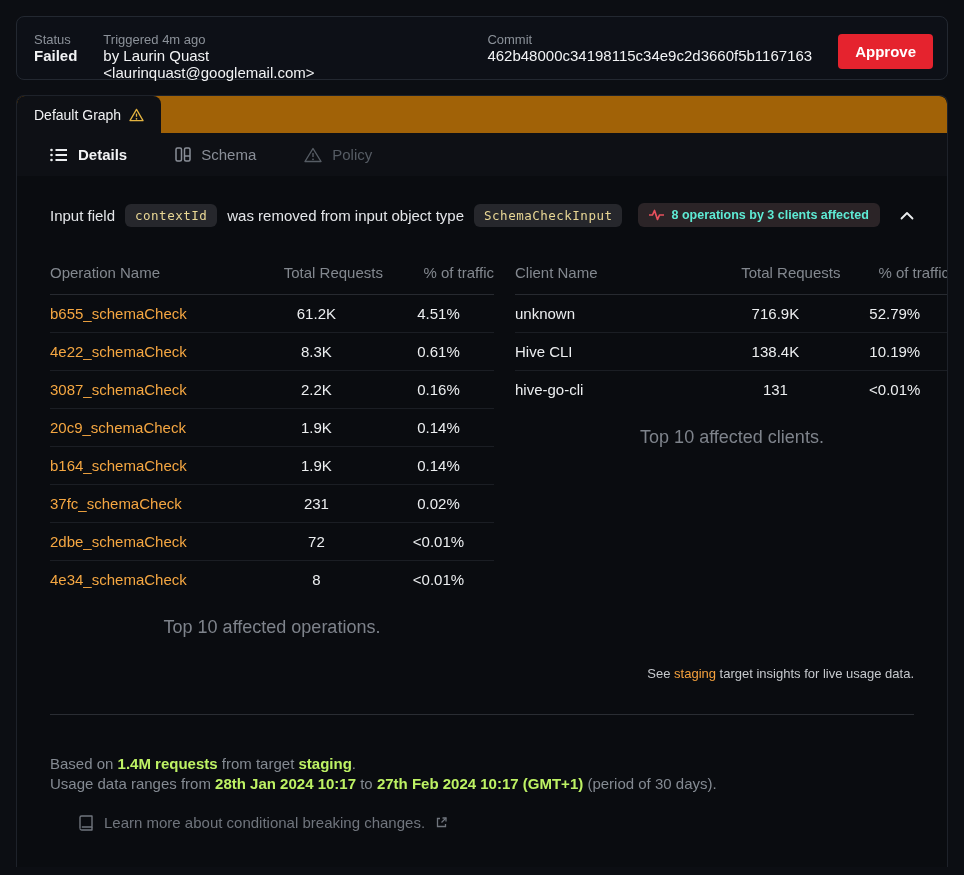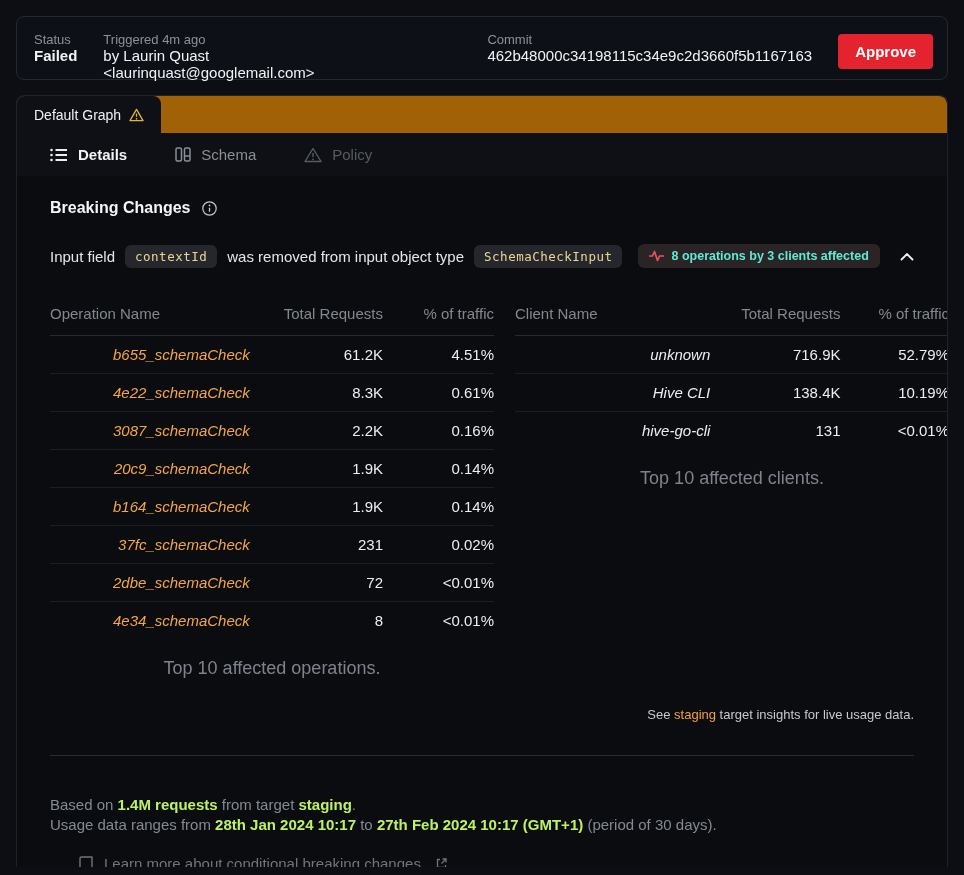--- a/index.html
+++ b/index.html
@@ -137,24 +137,24 @@
     font-weight: 400;
     color: #83888f;
     text-align: right;
     padding: 11px 0 13px 0;
     border-bottom: 1px solid #272a30;
   }
   th:first-child { text-align: left; }
   td {
     font-size: 15px;
     color: #eceef0;
-    text-align: right;
+    text-align: center;
     padding: 10px 0;
   }
-  td:first-child { text-align: right; font-style: italic; }
+  td:first-child { text-align: left; }
   tbody tr + tr td { border-top: 1px solid #1b1e24; }
   th:nth-child(1), td:nth-child(1) { width: 45%; }
   th:nth-child(2), td:nth-child(2) { width: 30%; }
   th:nth-child(3), td:nth-child(3) { width: 25%; }
   .op-link { color: #f5a742; cursor: pointer; }
   .table-caption {
     text-align: center;
     color: #7e838b;
     font-size: 18px;
     margin-top: 19px;
@@ -257,30 +257,20 @@
             <line x1="9" y1="6" x2="9" y2="10" stroke="#565c64" stroke-width="1.4"></line>
             <circle cx="9" cy="12.3" r="0.9" fill="#565c64"></circle>
           </svg>
         </span>
         <span>Policy</span>
       </div>
     </div>
 
     <div class="content">
 
-      <div class="bc-heading">
-        <h2>Breaking Changes</h2>
-        <span>
-          <svg width="15" height="15" viewBox="0 0 15 15" fill="none">
-            <circle cx="7.5" cy="7.5" r="6.7" stroke="#c6c9cd" stroke-width="1.2"></circle>
-            <line x1="7.5" y1="6.7" x2="7.5" y2="10.7" stroke="#c6c9cd" stroke-width="1.3"></line>
-            <circle cx="7.5" cy="4.4" r="0.9" fill="#c6c9cd"></circle>
-          </svg>
-        </span>
-      </div>
 
       <div class="change-row">
         <span>Input field</span>
         <span class="code-chip">contextId</span>
         <span>was removed from input object type</span>
         <span class="code-chip">SchemaCheckInput</span>
         <span class="affect-badge">
           <span>
             <svg width="15" height="12" viewBox="0 0 15 12" fill="none">
               <path d="M0.5 6 H3.5 L5.5 1.5 L8.5 10.5 L10.5 6 H14.5" stroke="#e8505e" stroke-width="1.7" stroke-linejoin="round" stroke-linecap="round"></path>

